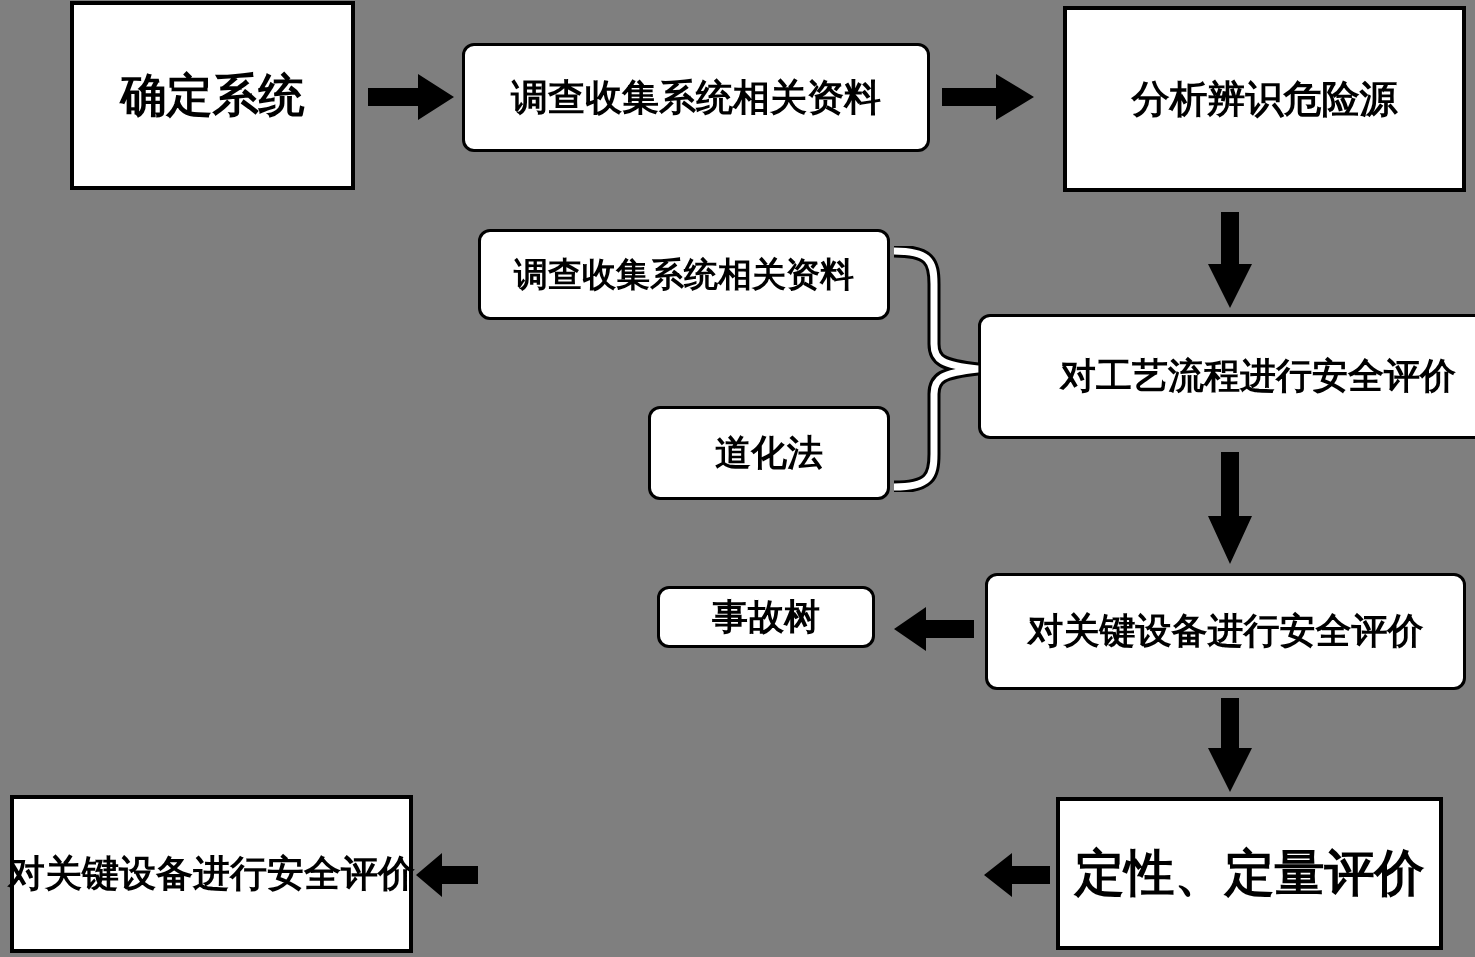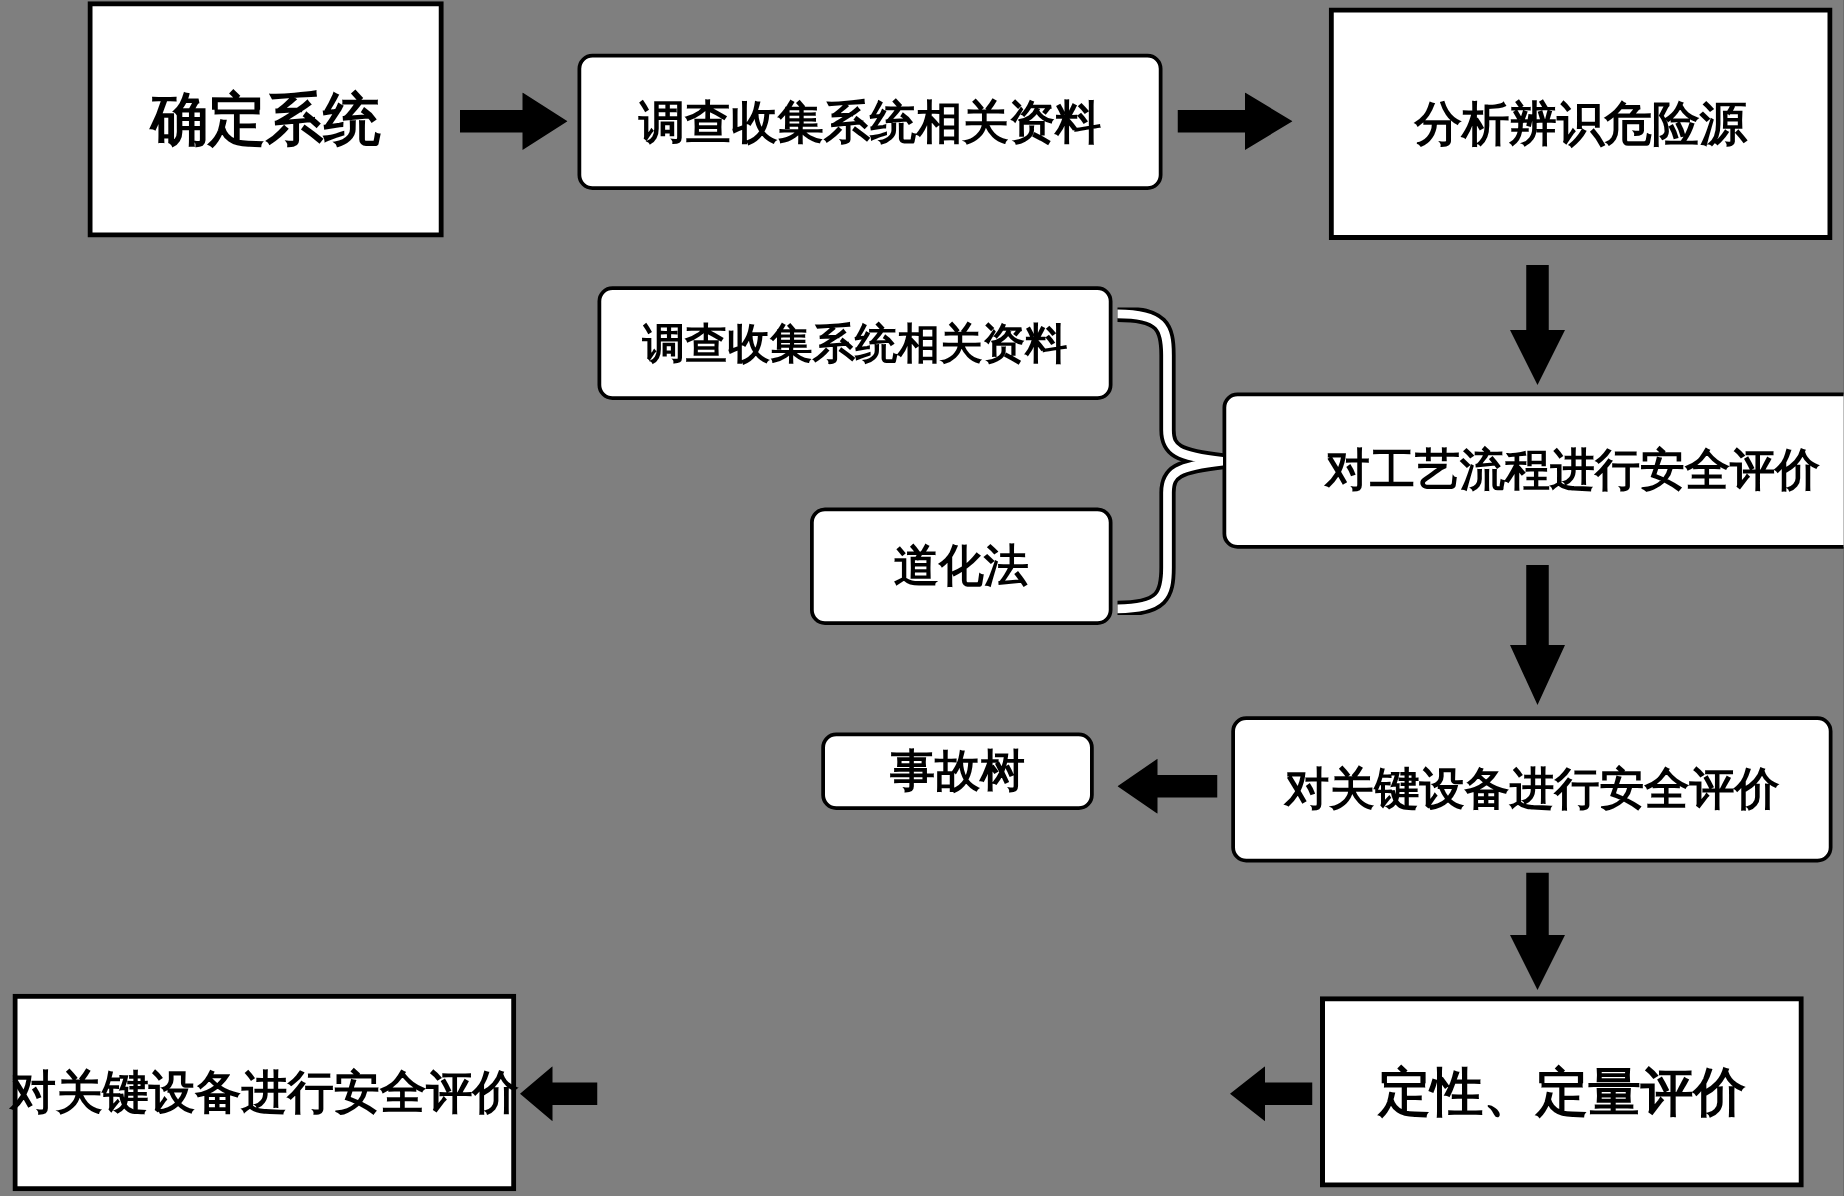--- a/index.html
+++ b/index.html
@@ -68,21 +68,21 @@
   </div>
 
   <div class="box rounded" style="left:657px; top:586px; width:218px; height:62px; font-size:36px;">
     <span>事故树</span>
   </div>
 
   <div class="box rounded" style="left:985px; top:573px; width:481px; height:117px; font-size:36px;">
     <span>对关键设备进行安全评价</span>
   </div>
 
-  <div class="box" style="left:1056px; top:797px; width:387px; height:153px; font-size:42px;">
+  <div class="box" style="left:1056px; top:797px; width:387px; height:153px; font-size:50px;">
     <span>定性、定量评价</span>
   </div>
 
 
   <div class="box" style="left:10px; top:795px; width:403px; height:158px; font-size:37px;">
     <span>对关键设备进行安全评价</span>
   </div>
 
   <svg class="arrow" style="left:368px; top:74px;" width="86" height="46" viewBox="0 0 86 46">
     <polygon points="0,14 50,14 50,0 86,23 50,46 50,32 0,32"></polygon>

